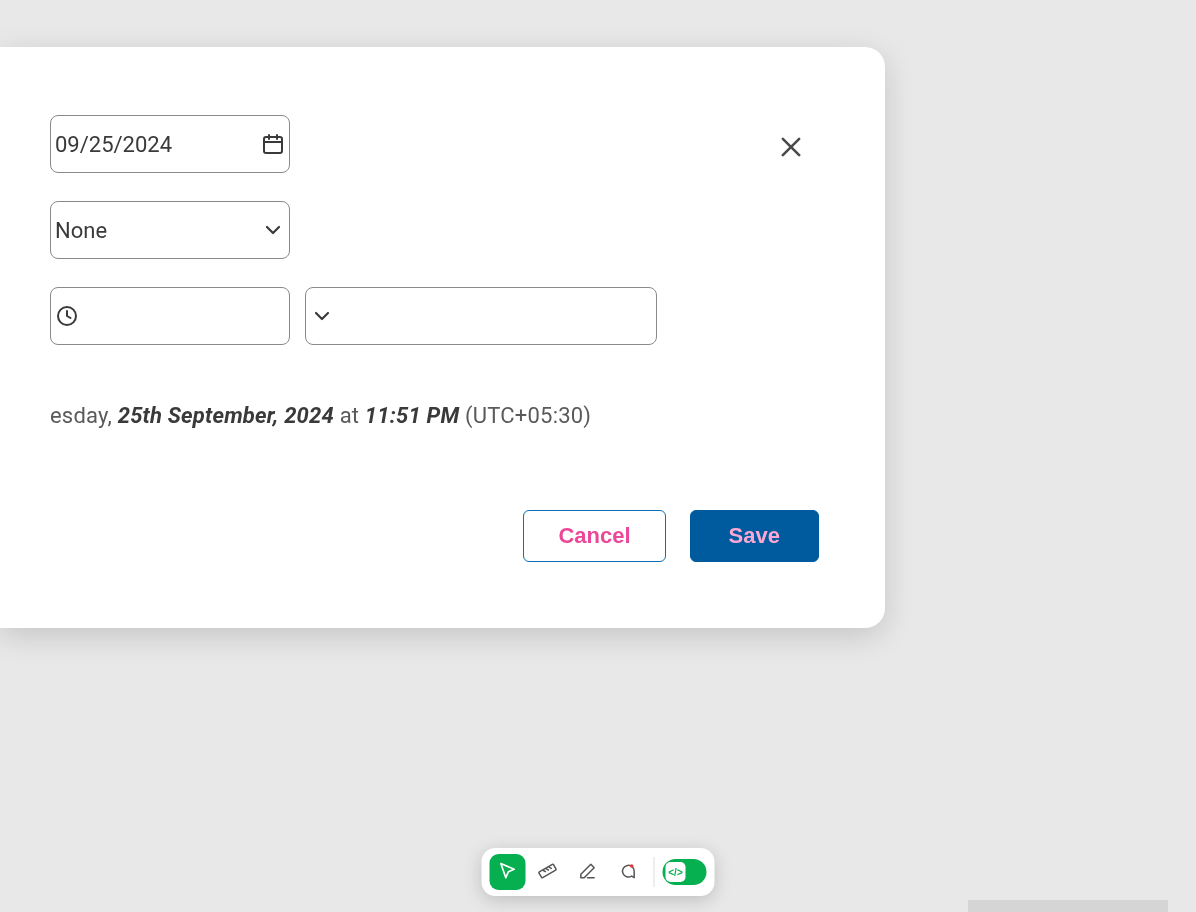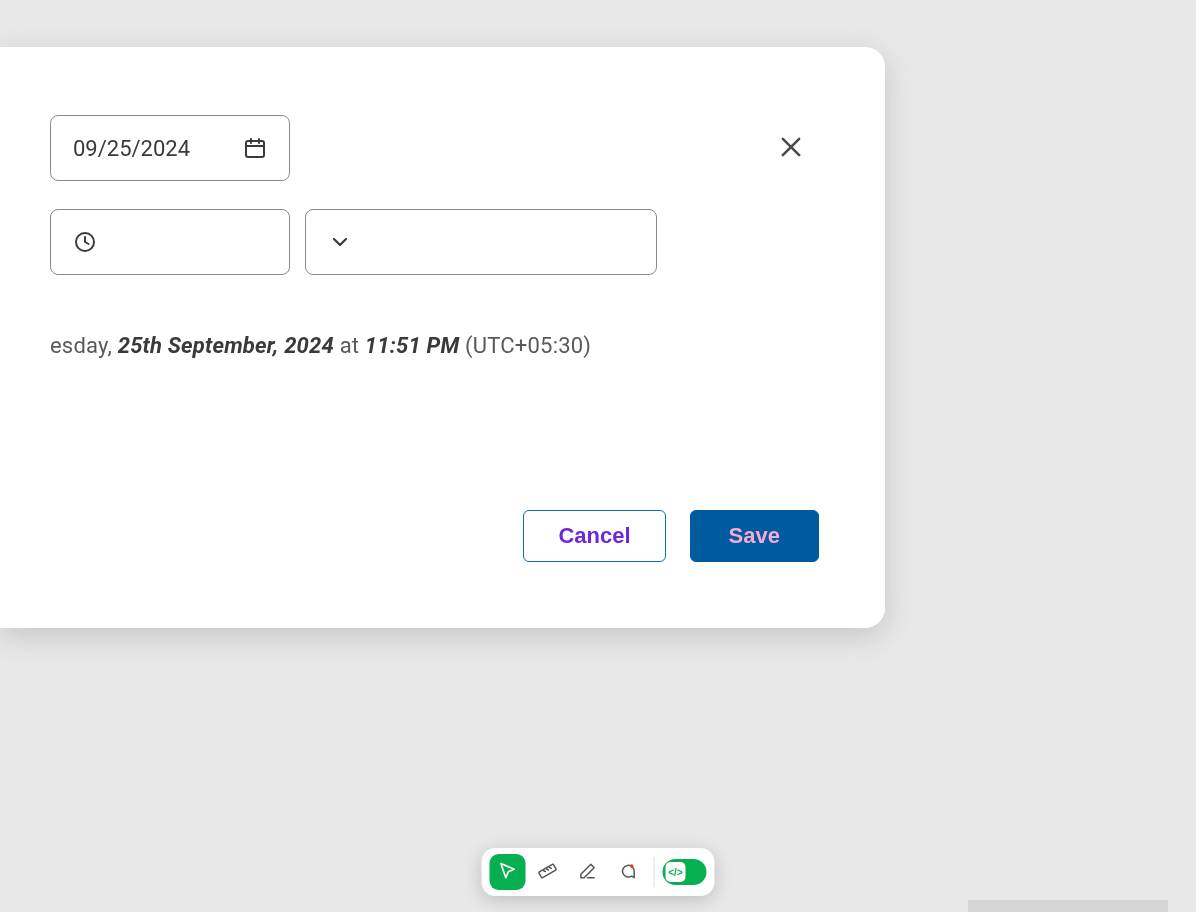--- a/index.html
+++ b/index.html
@@ -42,22 +42,22 @@
   .form-area { display: flex; flex-direction: column; gap: 28px; }
   .row { display: flex; gap: 15px; align-items: center; }
 
   .field {
     display: flex;
     align-items: center;
     justify-content: space-between;
     border: 1.5px solid #8a8a8a;
     border-radius: 8px;
     background: #fff;
-    height: 66px;
-    padding: 0 22px;
+    height: 58px;
+    padding: 0 4px;
     font-size: 22px;
     color: #3a3a3a;
     cursor: pointer;
     gap: 38px;
   }
   .field .value { flex: 1; }
   .field .ic { display:flex; align-items:center; justify-content:center; color:#3a3a3a; }
   .field svg { width: 24px; height: 24px; }
 
   .w-date { width: 240px; }
@@ -87,21 +87,21 @@
     font-weight: 600;
     cursor: pointer;
     padding: 0 34px;
     display: flex;
     align-items: center;
     justify-content: center;
   }
   .btn-secondary {
     background: #fff;
     border: 1.5px solid #0b6fb3;
-    color: #6d28d9;
+    color: #ec4899;
   }
   .btn-primary {
     background: #005a9e;
     border: 1.5px solid #005a9e;
     color: #f9a8d4;
     padding: 0 38px;
   }
 
   
   .toolbar {
@@ -182,20 +182,30 @@
           <svg viewBox="0 0 24 24" fill="none" stroke="currentColor" stroke-width="2" stroke-linecap="round" stroke-linejoin="round">
             <rect x="3" y="5" width="18" height="16" rx="2"></rect>
             <line x1="3" y1="10" x2="21" y2="10"></line>
             <line x1="8" y1="3" x2="8" y2="7"></line>
             <line x1="16" y1="3" x2="16" y2="7"></line>
           </svg>
         </span>
       </div>
     </div>
 
+    <div class="row">
+      <div class="field w-select1">
+        <span class="value">None</span>
+        <span class="ic">
+          <svg viewBox="0 0 24 24" fill="none" stroke="currentColor" stroke-width="2.2" stroke-linecap="round" stroke-linejoin="round">
+            <polyline points="6 9 12 15 18 9"></polyline>
+          </svg>
+        </span>
+      </div>
+    </div>
 
     <div class="row">
       <div class="field w-time">
         <span class="ic">
           <svg viewBox="0 0 24 24" fill="none" stroke="currentColor" stroke-width="2" stroke-linecap="round" stroke-linejoin="round">
             <circle cx="12" cy="12" r="9"></circle>
             <polyline points="12 7 12 12 15.5 14"></polyline>
           </svg>
         </span>
       </div>

